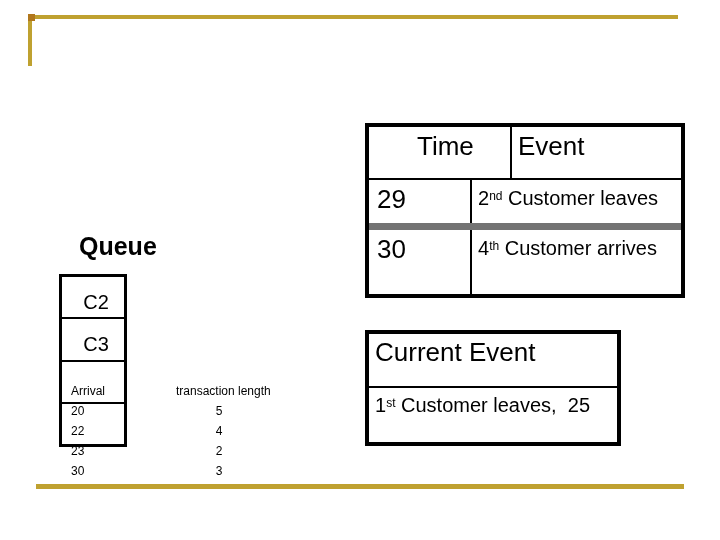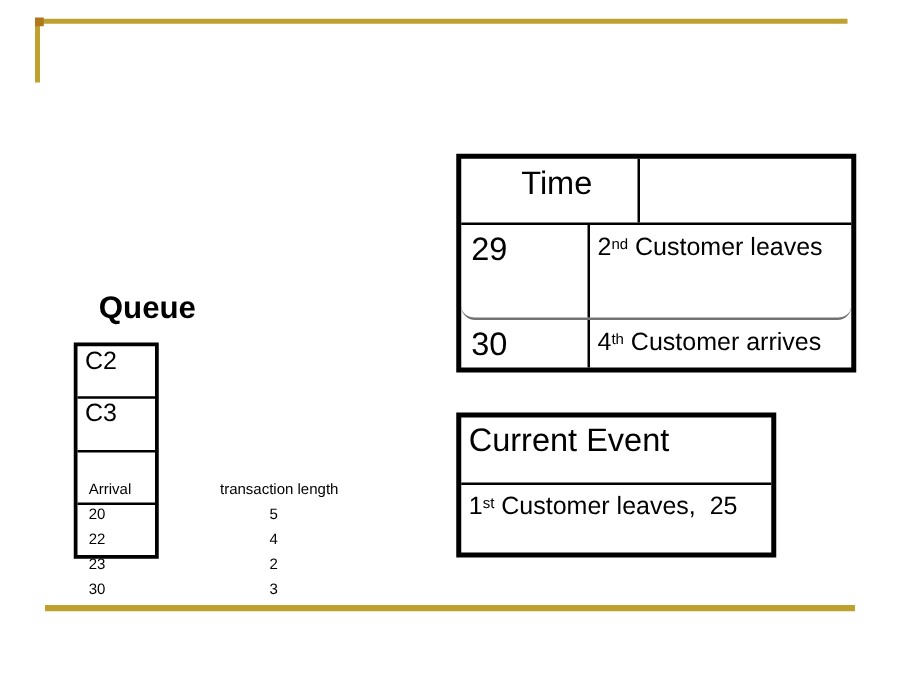--- a/index.html
+++ b/index.html
@@ -31,40 +31,41 @@
   .queue-table {
     left: 59px; top: 274px; width: 68px; height: 173px;
     border: 3.5px solid #000; box-sizing: border-box;
     display: flex; flex-direction: column;
     background: transparent;
   }
   .queue-cell {
     flex: 1; box-sizing: border-box;
     border-bottom: 2.5px solid #000;
     font-size: 20px; line-height: 1.2;
-    padding: 0 0 0 6px;
+    padding: 13px 0 0 6px;
+    text-align: center;
   }
   .queue-cell:last-child { border-bottom: none; }
 
   
   .txtcol { font-size: 12px; line-height: 20px; margin-left: 28px; }
   .arrival-col       { left: 43px;  top: 381px; }
   .transaction-label { left: 148px; top: 381px; }
   .transaction-vals  { left: 163px; top: 401px; width: 56px; text-align: center; }
 
   
   .event-table {
     left: 365px; top: 123px; width: 320px; height: 175px;
     border: 4px solid #000; box-sizing: border-box;
     display: flex; flex-direction: column;
     background: #ffffff;
   }
   .et-row { display: flex; box-sizing: border-box; }
   .et-row-header { height: 53px; border-bottom: 2px solid #000; padding-left: 40px; }
-  .et-row-1      { height: 76px; border-bottom: 2px solid #737373; border-radius: 11px; }
+  .et-row-1      { height: 50px; border-bottom: 7px solid #737373; }
   .et-row-2      { flex: 1; }
   .et-time {
     width: 103px; box-sizing: border-box;
     border-right: 2px solid #000;
     font-size: 26px; line-height: 1.2;
     padding: 4px 0 0 8px;
   }
   .et-event { flex: 1; padding: 4px 0 0 6px; box-sizing: border-box; }
   .et-event-header { font-size: 26px; line-height: 1.2; }
   .et-event-body   { font-size: 20px; line-height: 1.2; padding-top: 6px; }
@@ -125,20 +126,21 @@
 <div class="abs queue-table">
   <div class="queue-cell">C2</div>
   <div class="queue-cell">C3</div>
   <div class="queue-cell"></div>
   <div class="queue-cell"></div>
 </div>
 
 <div class="abs event-table">
   <div class="et-row et-row-header">
     <div class="et-time">Time</div>
+    <div class="et-event et-event-header">Event</div>
   </div>
   <div class="et-row et-row-1">
     <div class="et-time">29</div>
     <div class="et-event et-event-body">
       <span>2</span><sup>nd</sup><span class="pre"> Customer leaves</span>
     </div>
   </div>
   <div class="et-row et-row-2">
     <div class="et-time">30</div>
     <div class="et-event et-event-body">

